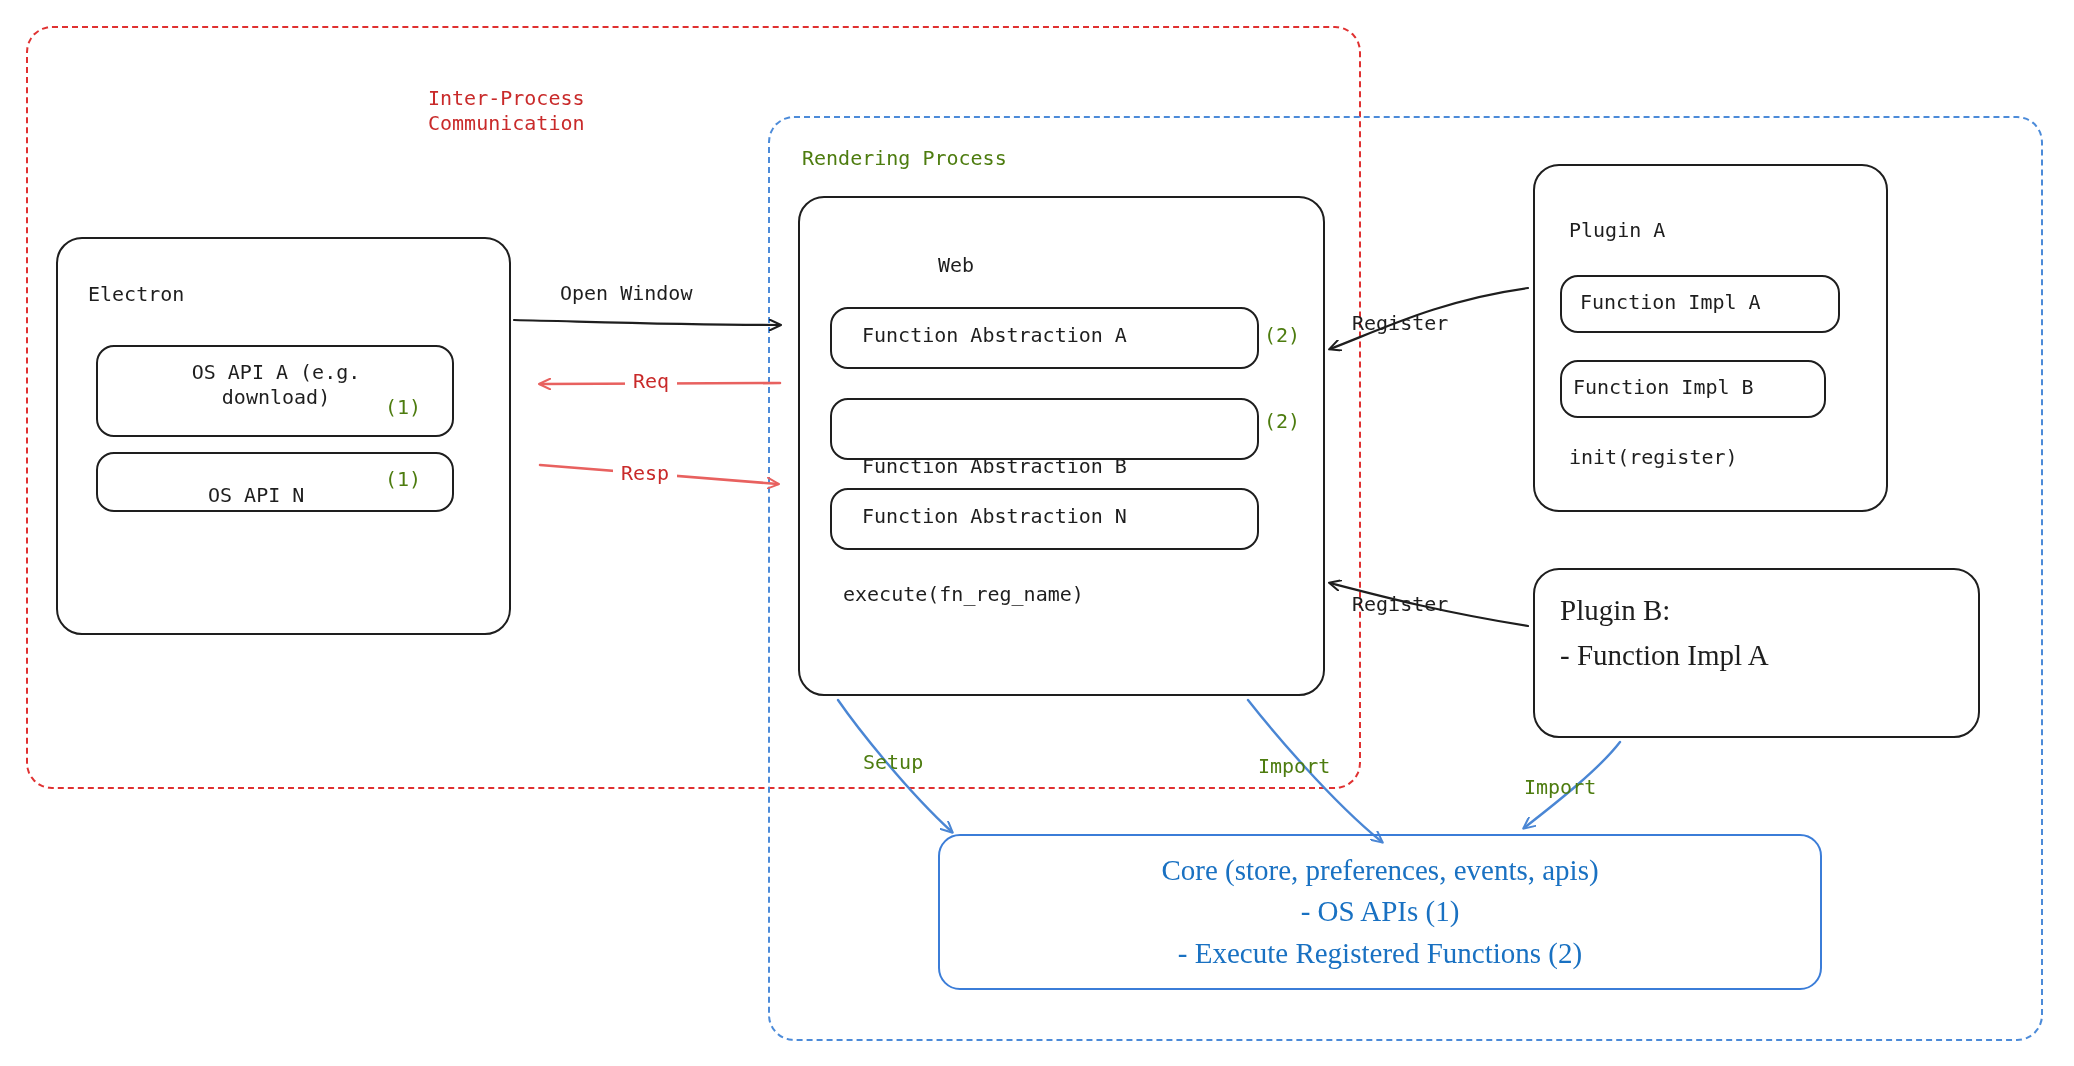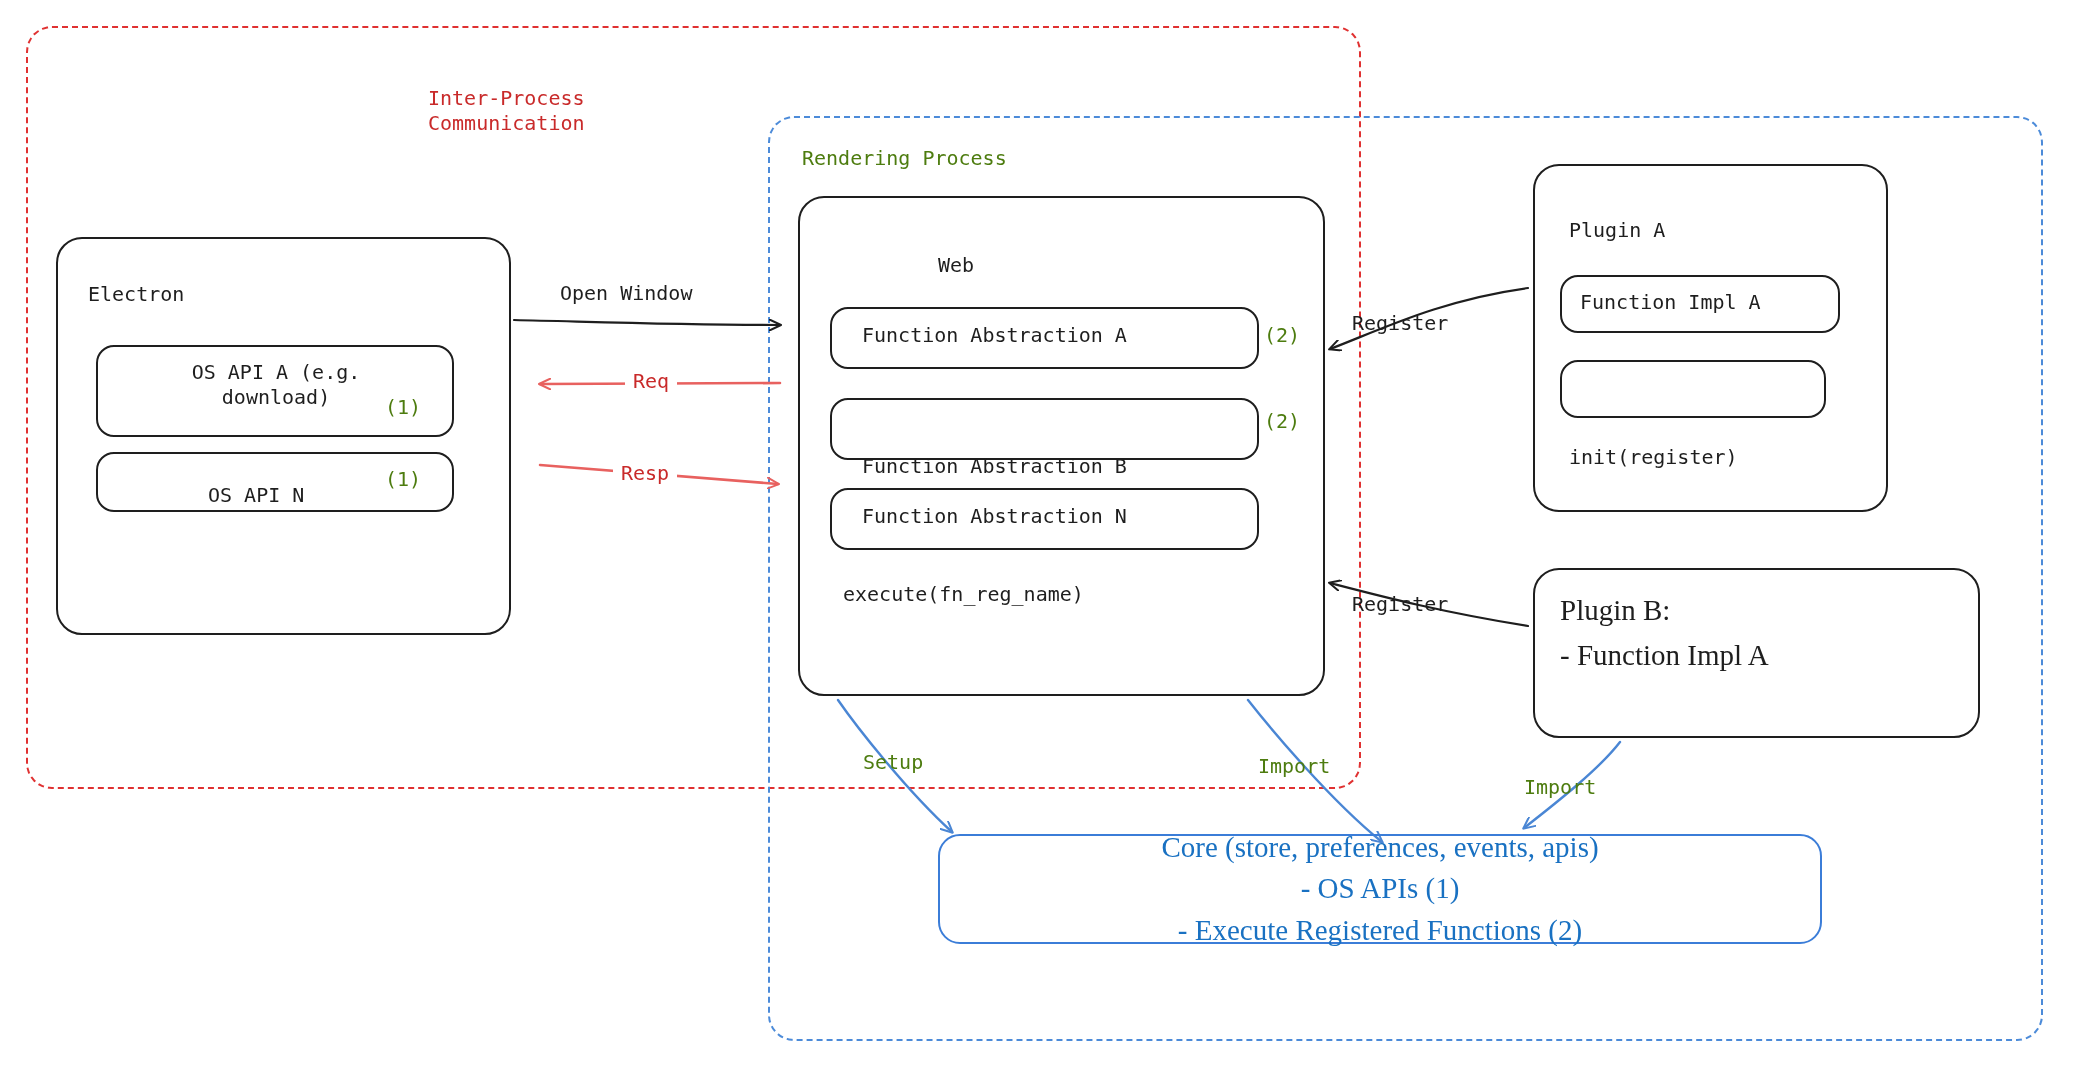--- a/index.html
+++ b/index.html
@@ -160,26 +160,27 @@
 
   <div class="label t28" style="left:843px; top:582px;">execute(fn_reg_name)</div>
 
   <div class="rbox" style="left:1533px; top:164px; width:355px; height:348px; border-radius:26px;"></div>
   <div class="label t28" style="left:1569px; top:218px;">Plugin A</div>
 
   <div class="rbox" style="left:1560px; top:275px; width:280px; height:58px;"></div>
   <div class="label t28" style="left:1580px; top:290px;">Function Impl A</div>
 
   <div class="rbox" style="left:1560px; top:360px; width:266px; height:58px;"></div>
+  <div class="label t28" style="left:1573px; top:375px;">Function Impl B</div>
 
   <div class="label t28" style="left:1569px; top:445px;">init(register)</div>
 
   <div class="rbox" style="left:1533px; top:568px; width:447px; height:170px; border-radius:26px;"></div>
   <div class="label t27" style="left:1560px; top:592px;">Plugin B:</div>
   <div class="label t27" style="left:1560px; top:637px;">- Function Impl A</div>
 
-  <div class="core-box" style="left:938px; top:834px; width:884px; height:110px;">
+  <div class="core-box" style="left:938px; top:834px; width:884px; height:156px;">
     <div class="t27">Core (store, preferences, events, apis)</div>
     <div class="t27">- OS APIs (1)</div>
     <div class="t27">- Execute Registered Functions (2)</div>
   </div>
 
 </div>
 
 </body></html>

